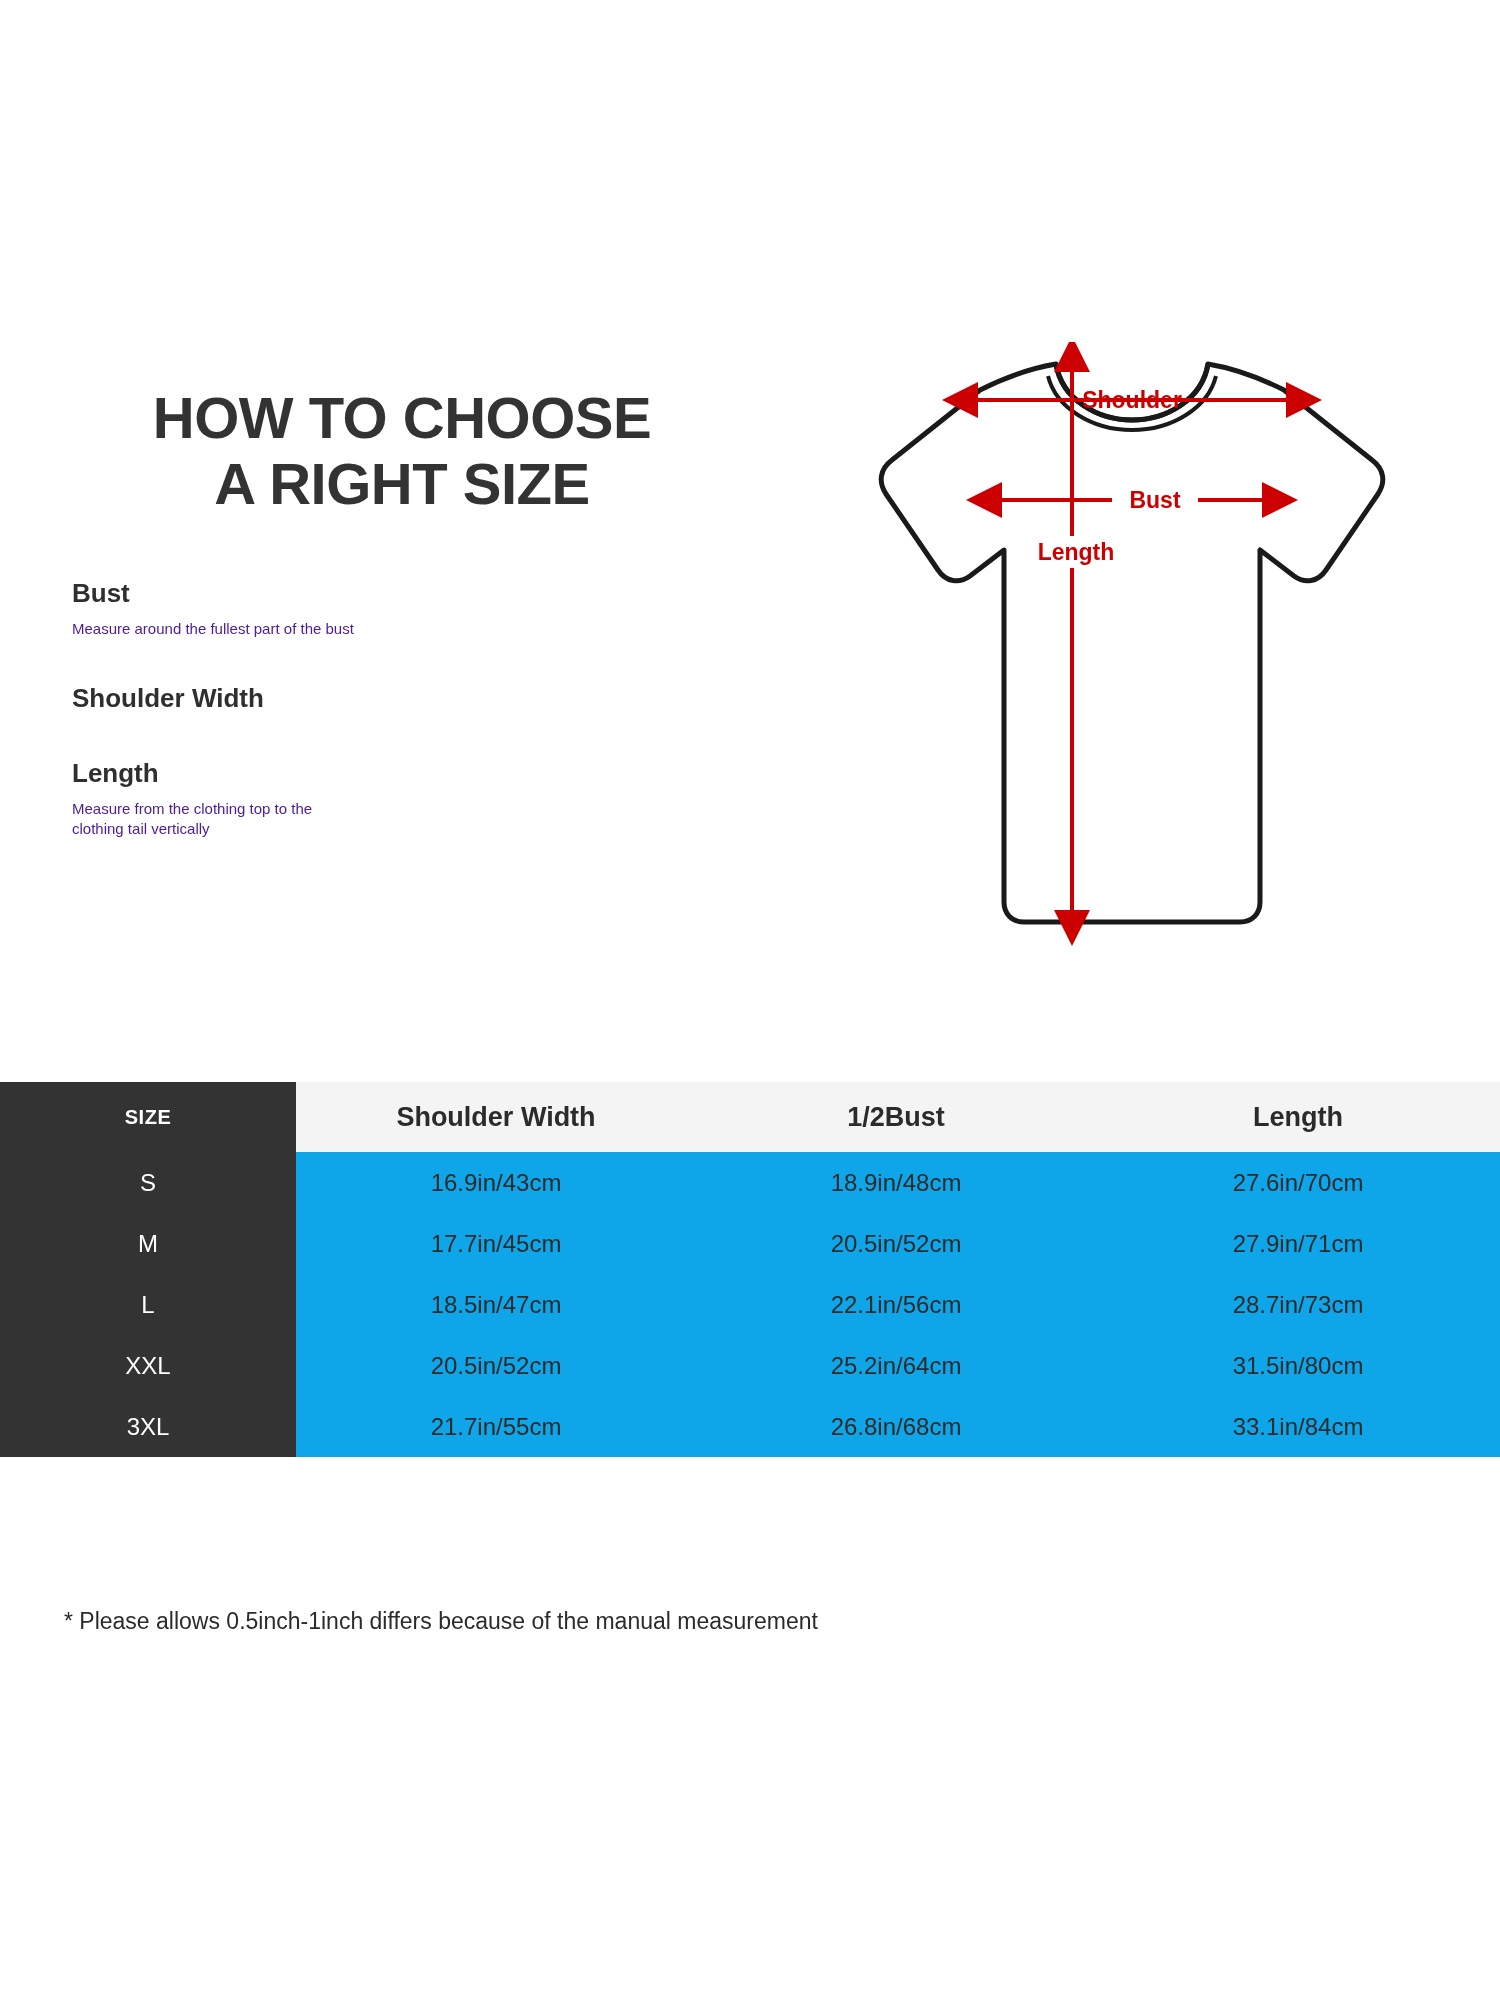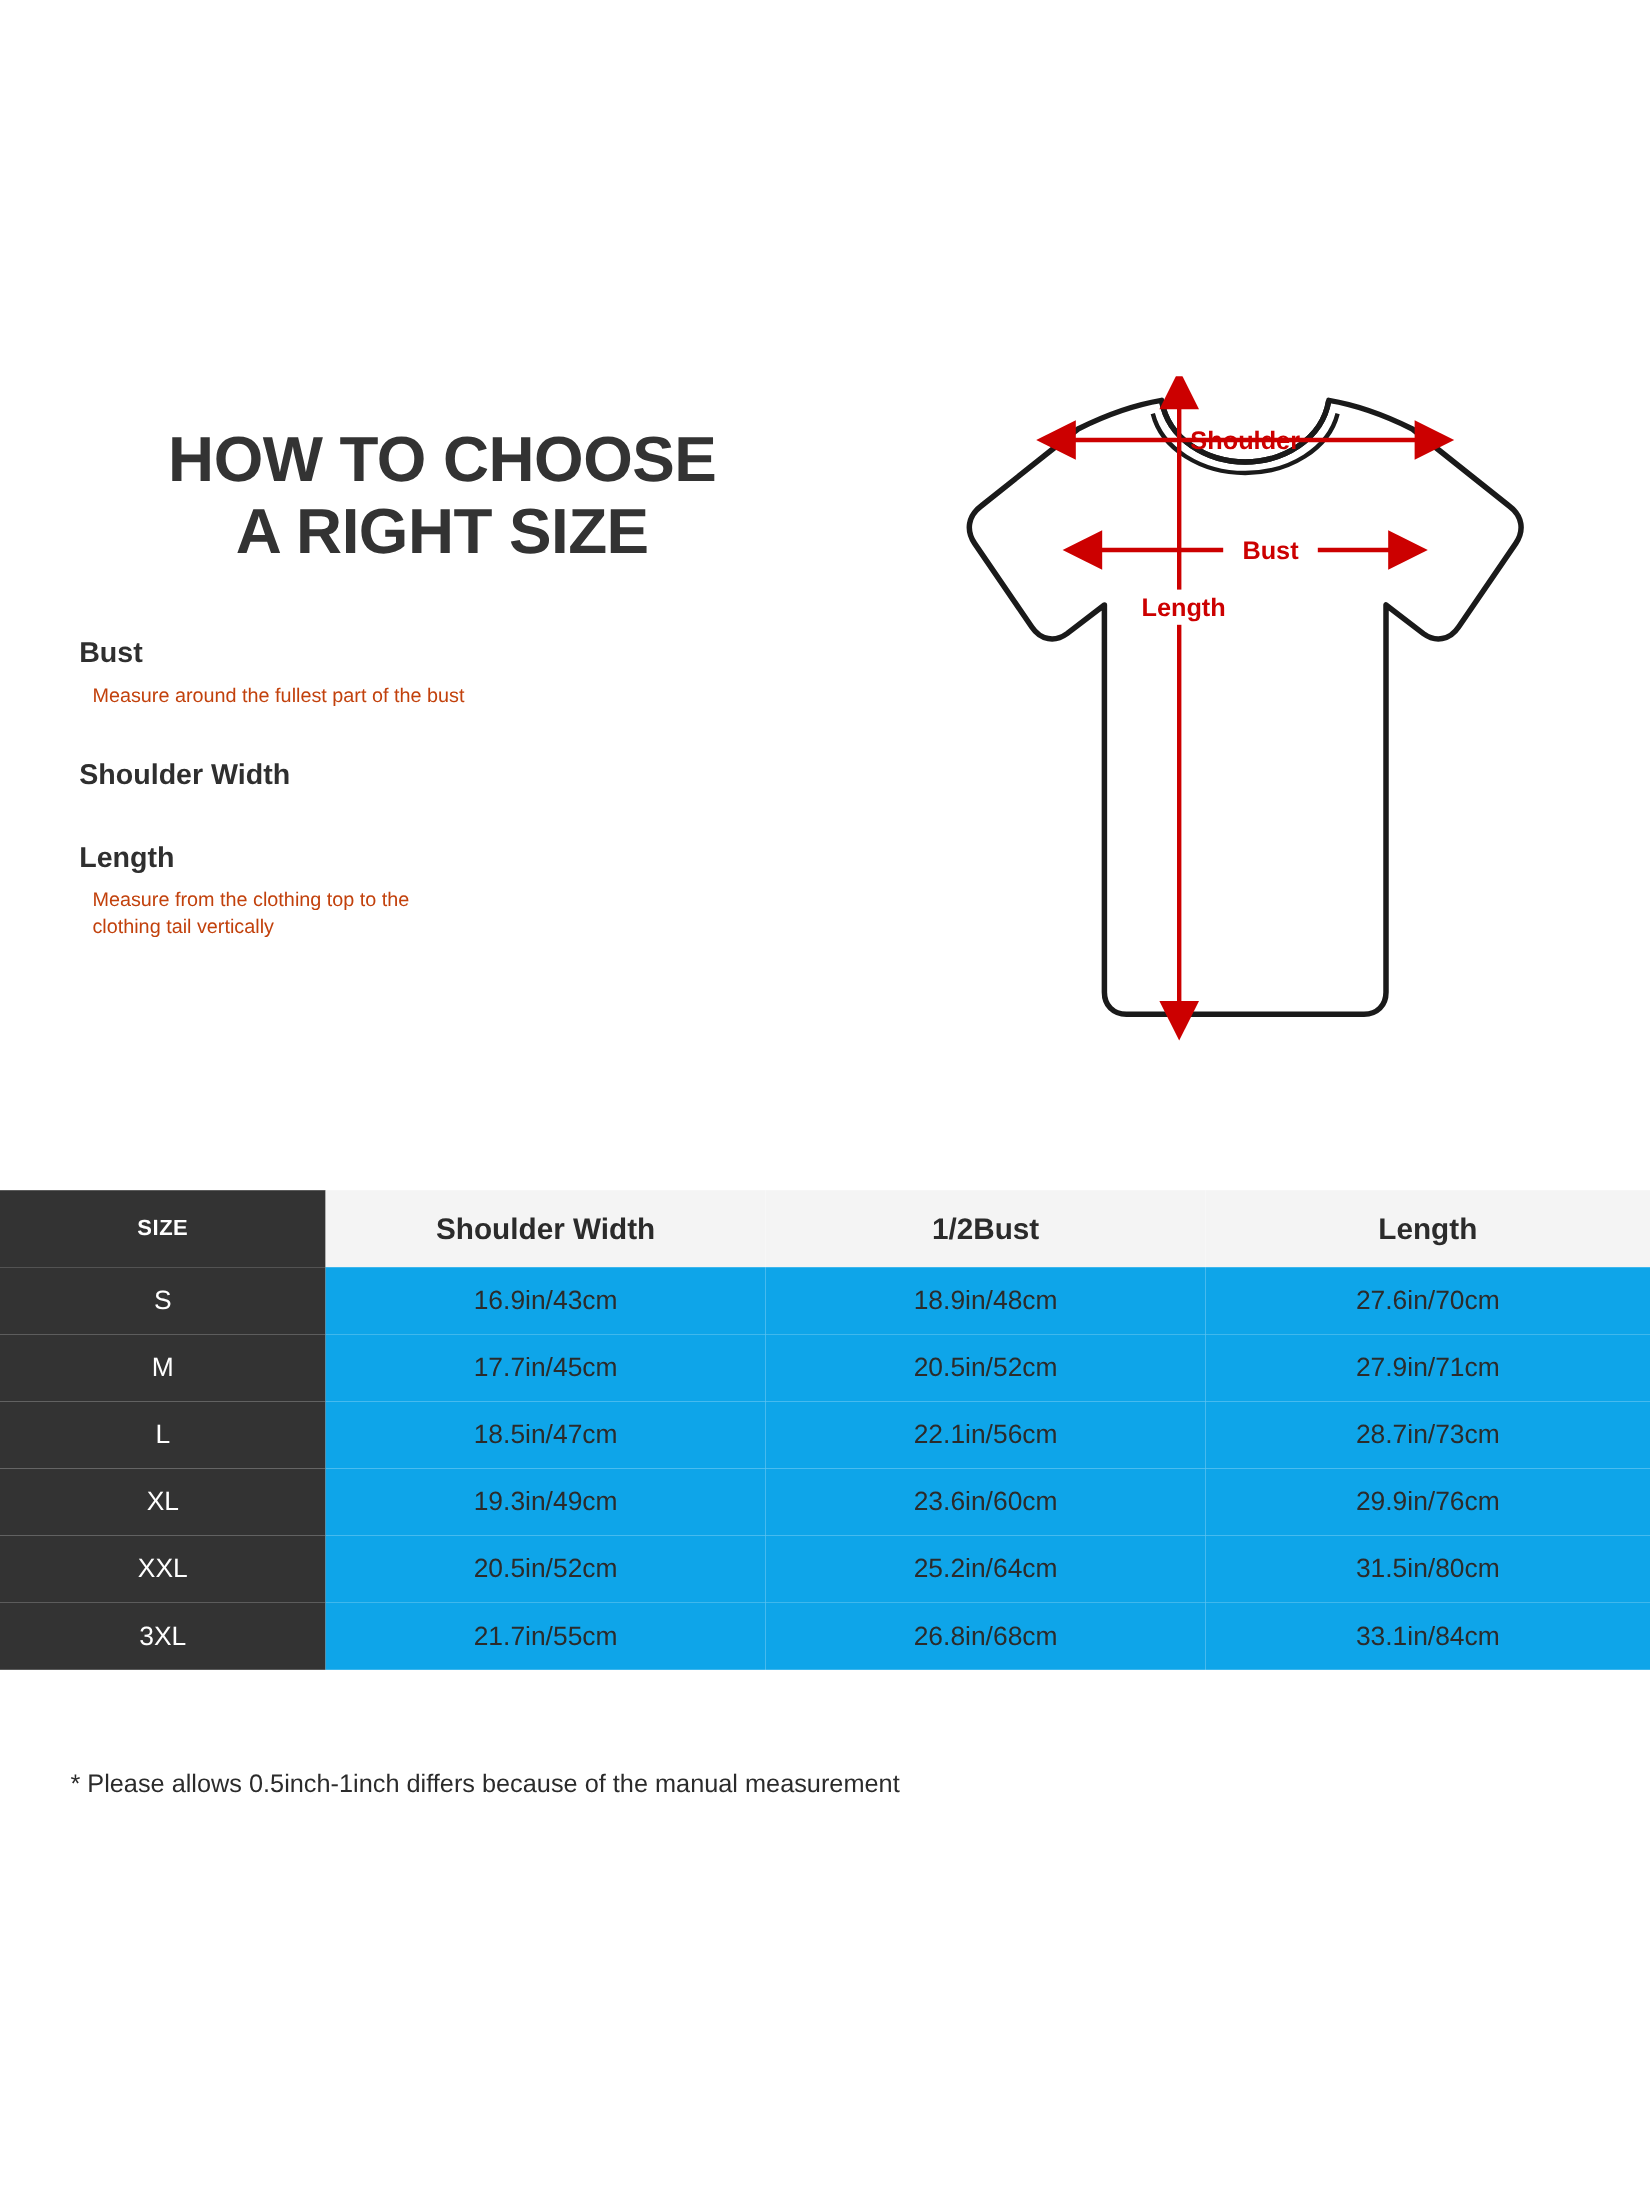--- a/index.html
+++ b/index.html
@@ -49,24 +49,24 @@
   }
   .def-block { margin-top: 44px; }
   .def-block.first { margin-top: 62px; }
   .def-title {
     font-size: 26px;
     font-weight: bold;
     color: #2f2f2f;
     margin: 0 0 10px 0;
   }
   .def-text {
-    font-size: 18px;
+    font-size: 15px;
     line-height: 1.33;
-    color: #c2410c;
-    margin: 12px;
+    color: #4c1d95;
+    margin: 0;
     white-space: pre-line;
   }
 
   .shirt-wrap {
     position: absolute;
     left: 760px;
     top: 12px;
     width: 640px;
     height: 700px;
   }
@@ -241,26 +241,20 @@
           <td class="val-cell">20.5in/52cm</td>
           <td class="val-cell">27.9in/71cm</td>
         </tr>
         <tr>
           <td class="size-cell">L</td>
           <td class="val-cell">18.5in/47cm</td>
           <td class="val-cell">22.1in/56cm</td>
           <td class="val-cell">28.7in/73cm</td>
         </tr>
         <tr>
-          <td class="size-cell">XL</td>
-          <td class="val-cell">19.3in/49cm</td>
-          <td class="val-cell">23.6in/60cm</td>
-          <td class="val-cell">29.9in/76cm</td>
-        </tr>
-        <tr>
           <td class="size-cell">XXL</td>
           <td class="val-cell">20.5in/52cm</td>
           <td class="val-cell">25.2in/64cm</td>
           <td class="val-cell">31.5in/80cm</td>
         </tr>
         <tr>
           <td class="size-cell">3XL</td>
           <td class="val-cell">21.7in/55cm</td>
           <td class="val-cell">26.8in/68cm</td>
           <td class="val-cell">33.1in/84cm</td>

